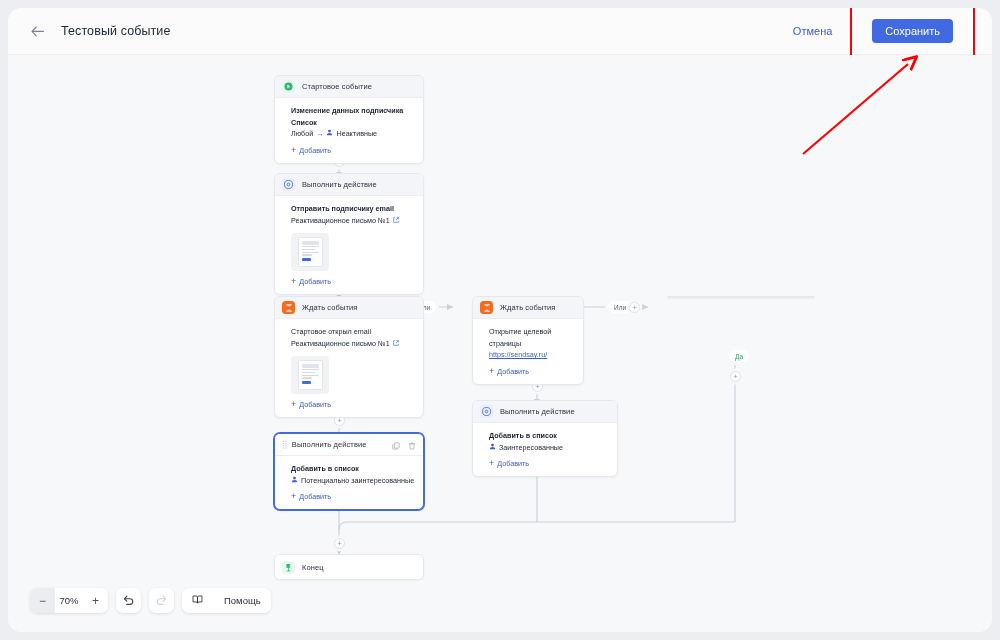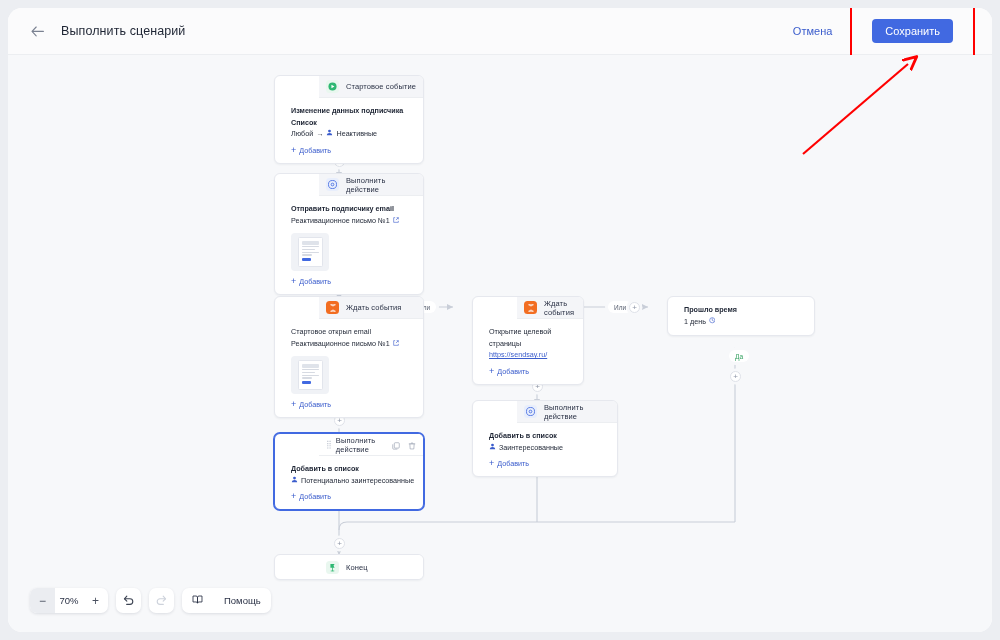--- a/index.html
+++ b/index.html
@@ -86,21 +86,20 @@
     overflow: hidden;
   }
   .node.selected { border: 1px solid #4169e1; box-shadow: 0 0 0 1px #4169e1; }
   .node-head {
     height: 22px;
     background: #f4f5f8;
     display: flex; align-items: center;
     padding: 0 7px;
     gap: 7px;
     border-bottom: 1px solid #eceef1;
-    margin-left: 44px;
   }
   .node.selected .node-head { background: #ffffff; }
   .node-head-title { font-size: 7.5px; color: #2a3145; letter-spacing: .1px; }
   .badge {
     width: 13px; height: 13px; border-radius: 3.5px;
     display: flex; align-items: center; justify-content: center;
     flex: 0 0 auto;
   }
   .badge svg { display: block; }
   .b-start { background: #e9f7ef; }
@@ -214,21 +213,21 @@
 <body>
 
 <div class="app">
 
   <div class="header">
     <div class="back-btn">
       <svg width="13" height="11" viewBox="0 0 13 11">
           <path d="M5.2 1 1 5.4l4.2 4.4M1.1 5.4H12.4" stroke="#7a8191" stroke-width="1.1" fill="none" stroke-linecap="round" stroke-linejoin="round"></path>
         </svg>
     </div>
-    <div class="header-title">Выполнить сценарий</div>
+    <div class="header-title">Тестовый событие</div>
     <div class="header-right">
       <button class="cancel-btn">Отмена</button>
       <div class="save-wrap">
         <button class="save-btn">Сохранить</button>
       </div>
     </div>
   </div>
 
   <div class="canvas">
     <div class="flow">
@@ -405,32 +404,20 @@
           <div class="line">Открытие целевой страницы</div>
           <div class="line link-u">https://sendsay.ru/</div>
           <div class="add-link">
             <span class="plus-g">+</span>
             <span>Добавить</span>
           </div>
         </div>
       </div>
 
       <div class="node" style="left:659px; top:241px; width:148px;">
-        <div class="node-body">
-          <div class="line bold">Прошло время</div>
-          <div class="line row-ic">
-            <span class="link-u">1 день</span>
-            <span>
-              <svg width="6.5" height="6.5" viewBox="0 0 10 10">
-                  <circle cx="5" cy="5" r="4" fill="none" stroke="#3a5ccc" stroke-width=".9"></circle>
-                  <path d="M5 2.6V5l1.8 1.1" stroke="#3a5ccc" stroke-width=".9" fill="none" stroke-linecap="round"></path>
-                </svg>
-            </span>
-          </div>
-        </div>
       </div>
 
       <div class="node" style="left:464px; top:345px; width:146px;">
         <div class="node-head">
           <span class="badge b-action">
             <svg width="9" height="9" viewBox="0 0 12 12">
                 <circle cx="6" cy="6" r="5.4" fill="none" stroke="#4169e1" stroke-width="1.1"></circle>
                 <circle cx="6" cy="6" r="1.8" fill="none" stroke="#4169e1" stroke-width="1.1"></circle>
               </svg>
           </span>

